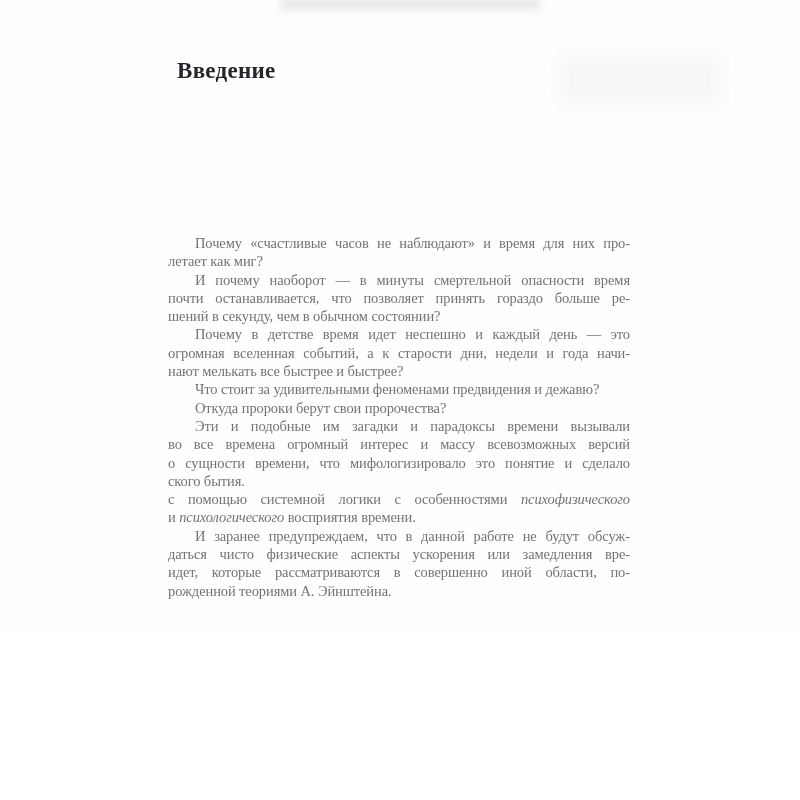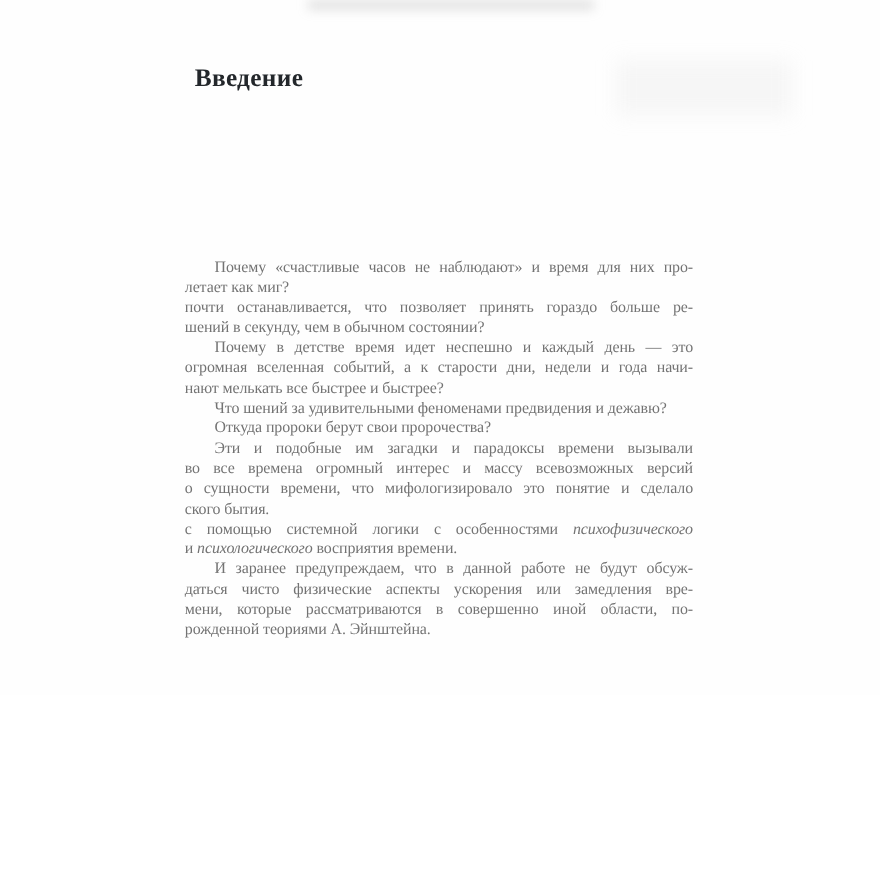--- a/index.html
+++ b/index.html
@@ -89,38 +89,39 @@
 
   <div class="smudge smudge-top"></div>
   <div class="smudge smudge-top2"></div>
   <div class="smudge smudge-bottom"></div>
 
   <h1 class="heading">Введение</h1>
 
   <div class="textblock">
     <div class="line ind">Почему «счастливые часов не наблюдают» и время для них про-</div>
     <div class="line end">летает как миг?</div>
+    <div class="line ind">И почему наоборот — в минуты смертельной опасности время</div>
     <div class="line">почти останавливается, что позволяет принять гораздо больше ре-</div>
     <div class="line end">шений в секунду, чем в обычном состоянии?</div>
     <div class="line ind">Почему в детстве время идет неспешно и каждый день — это</div>
     <div class="line">огромная вселенная событий, а к старости дни, недели и года начи-</div>
     <div class="line end">нают мелькать все быстрее и быстрее?</div>
-    <div class="line ind end">Что шений за удивительными феноменами предвидения и дежавю?</div>
+    <div class="line ind end">Что стоит за удивительными феноменами предвидения и дежавю?</div>
     <div class="line ind end">Откуда пророки берут свои пророчества?</div>
     <div class="line ind">Эти и подобные им загадки и парадоксы времени вызывали</div>
     <div class="line">во все времена огромный интерес и массу всевозможных версий</div>
     <div class="line">о сущности времени, что мифологизировало это понятие и сделало</div>
     <div class="line end">ского бытия.</div>
     <div class="line">
       <span>с помощью системной логики с особенностями </span><i>психофизического</i>
     </div>
     <div class="line end">
       <span>и </span><i>психологического</i><span> восприятия времени.</span>
     </div>
     <div class="line ind">И заранее предупреждаем, что в данной работе не будут обсуж-</div>
     <div class="line">даться чисто физические аспекты ускорения или замедления вре-</div>
-    <div class="line">мени, которые рассматриваются в совершенно иной области, по-</div>
+    <div class="line">идет, которые рассматриваются в совершенно иной области, по-</div>
     <div class="line end">рожденной теориями А. Эйнштейна.</div>
   </div>
 
   <div class="pagenum">5</div>
 
 </div>
 
 </body></html>

